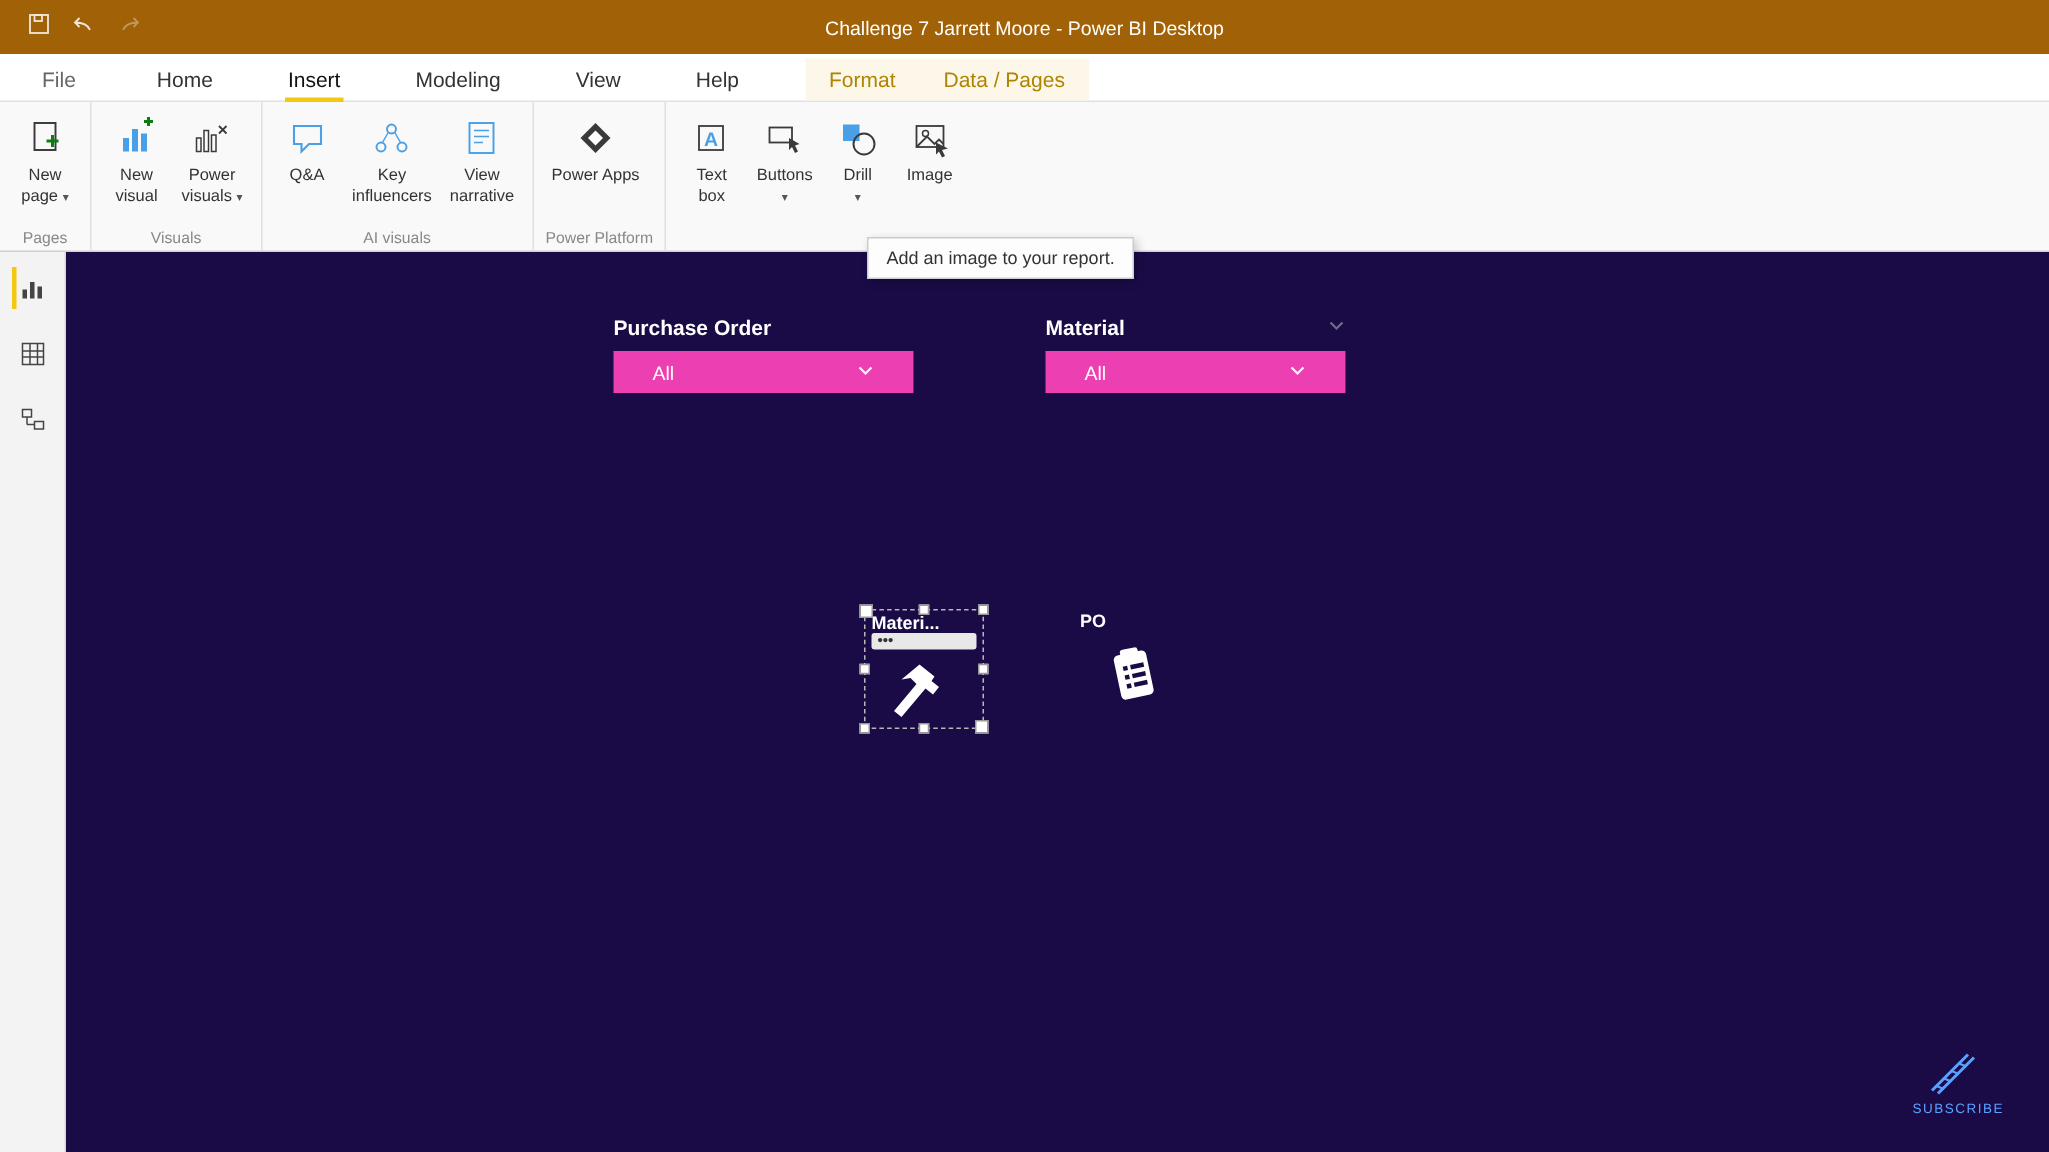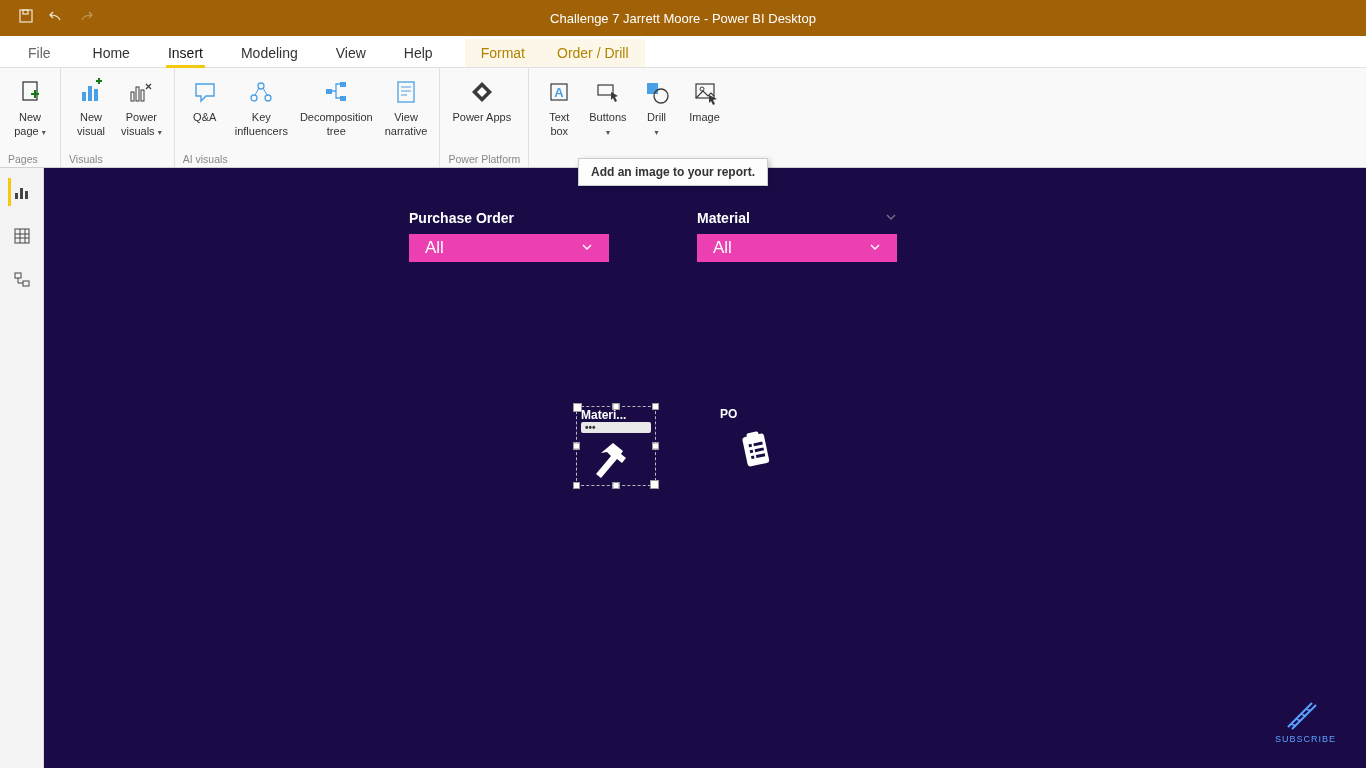--- a/index.html
+++ b/index.html
@@ -5,50 +5,50 @@
 * { margin: 0; padding: 0; box-sizing: border-box; font-family: "Segoe UI", Tahoma, sans-serif; }
 html, body { width: 1366px; height: 768px; overflow: hidden; background: #fff; }
 
 
 .titlebar { height: 36px; background: #a16207; color: #fff; display: flex; align-items: center; position: relative; }
 .titlebar-left { display: flex; gap: 14px; padding-left: 18px; }
 .titlebar-left svg { opacity: .85; }
 .app-title { position: absolute; left: 50%; transform: translateX(-50%); font-size: 13px; }
 
 
-.menubar { height: 32px; background: #fff; display: flex; align-items: flex-end; border-bottom: 1px solid #e1e1e1; padding-left: 12px; gap: 6px; }
+.menubar { height: 32px; background: #fff; display: flex; align-items: flex-end; border-bottom: 1px solid #e1e1e1; padding-left: 12px; gap: 18px; }
 .menu-tab { padding: 6px 16px 6px; font-size: 14px; color: #333; cursor: pointer; }
 .menu-tab.file { color: #666; padding-right: 20px; }
 .menu-tab.active { color: #111; position: relative; }
 .menu-tab.active::after { content: ""; position: absolute; left: 14px; right: 14px; bottom: -1px; height: 3px; background: #f2c811; }
 .menu-tab.contextual { color: #b08400; }
 .contextual-group { background: #fcf7e8; display: flex; margin-left: 10px; }
 
 
 .ribbon { height: 100px; background: #f9f9f9; display: flex; border-bottom: 1px solid #d0d0d0; }
 .ribbon-group { border-right: 1px solid #e0e0e0; padding: 6px 8px 2px; display: flex; flex-direction: column; justify-content: space-between; }
 .ribbon-group-items { display: flex; gap: 4px; align-items: flex-start; }
 .ribbon-btn { display: flex; flex-direction: column; align-items: center; padding: 2px 4px; min-width: 44px; cursor: pointer; }
 .ribbon-btn .icon { width: 32px; height: 32px; display: flex; align-items: center; justify-content: center; }
 .ribbon-btn .lbl { font-size: 11px; color: #333; text-align: center; line-height: 14px; margin-top: 2px; }
-.ribbon-group-name { font-size: 10.5px; color: #888; text-align: left; padding-top: 2px; }
+.ribbon-group-name { font-size: 10.5px; color: #888; text-align: center; padding-top: 2px; }
 .dd-caret { font-size: 8px; color: #555; }
 
 
 .leftrail { position: absolute; top: 168px; left: 0; width: 44px; bottom: 0; background: #f3f3f3; border-right: 1px solid #d8d8d8; display: flex; flex-direction: column; align-items: center; padding-top: 10px; gap: 16px; }
 .leftrail .rail-btn { width: 28px; height: 28px; display: flex; align-items: center; justify-content: center; cursor: pointer; }
 .leftrail .rail-btn.active { border-left: 3px solid #f2c811; padding-right: 3px; }
 
 
 .canvas-wrap { position: absolute; top: 168px; left: 44px; right: 0; bottom: 0; background: #1a0b47; }
 
 
 .slicer { position: absolute; width: 200px; }
 .slicer-label { color: #fff; font-size: 14px; font-weight: 600; margin-bottom: 8px; display: flex; justify-content: space-between; align-items: center; }
-.slicer-box { background: #ec3fb1; color: #fff; height: 28px; display: flex; align-items: center; justify-content: space-between; padding: 0 16px; font-size: 17px; cursor: pointer; }
+.slicer-box { background: #ec3fb1; color: #fff; height: 28px; display: flex; align-items: center; justify-content: space-between; padding: 0 26px; font-size: 13px; cursor: pointer; }
 
 
 .visual { position: absolute; }
 .visual.selected { border: 1px dashed #b8b8b8; }
 .visual.selected::before, .visual.selected::after { content: ""; position: absolute; width: 7px; height: 7px; background: #fff; border: 1px solid #999; }
 .visual.selected::before { left: -4px; top: -4px; }
 .visual.selected::after { right: -4px; bottom: -4px; }
 .handle { position: absolute; width: 7px; height: 7px; background: #fff; border: 1px solid #999; }
 .handle.tr { right: -4px; top: -4px; }
 .handle.bl { left: -4px; bottom: -4px; }
@@ -88,21 +88,21 @@
 
 <div class="menubar">
   <div class="menu-tab file">File</div>
   <div class="menu-tab">Home</div>
   <div class="menu-tab active">Insert</div>
   <div class="menu-tab">Modeling</div>
   <div class="menu-tab">View</div>
   <div class="menu-tab">Help</div>
   <div class="contextual-group">
     <div class="menu-tab contextual">Format</div>
-    <div class="menu-tab contextual">Order / Drill</div>
+    <div class="menu-tab contextual">Data / Pages</div>
   </div>
 </div>
 
 <div class="ribbon">
 
   <div class="ribbon-group">
     <div class="ribbon-group-items">
       <div class="ribbon-btn">
         <span class="icon">
             <svg width="28" height="28" viewBox="0 0 28 28">
@@ -168,32 +168,20 @@
               <line x1="12" y1="10" x2="8" y2="17" stroke="#4aa0e6"></line>
               <line x1="16" y1="10" x2="20" y2="17" stroke="#4aa0e6"></line>
             </svg>
           </span>
         <span class="lbl" style="white-space:pre-line">Key
 influencers</span>
       </div>
       <div class="ribbon-btn">
         <span class="icon">
             <svg width="28" height="28" viewBox="0 0 28 28">
-              <rect x="4" y="11" width="6" height="5" fill="#4aa0e6"></rect>
-              <rect x="18" y="4" width="6" height="5" fill="#4aa0e6"></rect>
-              <rect x="18" y="18" width="6" height="5" fill="#4aa0e6"></rect>
-              <path d="M10 13 H14 V6 H18 M14 13 V20 H18" fill="none" stroke="#4aa0e6" stroke-width="1.3"></path>
-            </svg>
-          </span>
-        <span class="lbl" style="white-space:pre-line">Decomposition
-tree</span>
-      </div>
-      <div class="ribbon-btn">
-        <span class="icon">
-            <svg width="28" height="28" viewBox="0 0 28 28">
               <rect x="6" y="4" width="16" height="20" fill="none" stroke="#4aa0e6" stroke-width="1.3"></rect>
               <line x1="9" y1="9" x2="19" y2="9" stroke="#4aa0e6"></line>
               <line x1="9" y1="13" x2="19" y2="13" stroke="#4aa0e6"></line>
               <line x1="9" y1="17" x2="15" y2="17" stroke="#4aa0e6"></line>
             </svg>
           </span>
         <span class="lbl" style="white-space:pre-line">View
 narrative</span>
       </div>
     </div>
@@ -254,21 +242,21 @@
               <path d="M18 17 L26 21 L22 22 L24 26 L22 27 L20 23 L18 25 Z" fill="#3a3a3a"></path>
             </svg>
           </span>
         <span class="lbl">Image</span>
       </div>
     </div>
     <div class="ribbon-group-name">&nbsp;</div>
   </div>
 </div>
 
-<div class="tooltip" style="left:578px; top:158px;font-weight:bold;">Add an image to your report.</div>
+<div class="tooltip" style="left:578px; top:158px;">Add an image to your report.</div>
 
 <div class="leftrail">
   <div class="rail-btn active">
       <svg width="18" height="18" viewBox="0 0 18 18">
         <rect x="2" y="10" width="3" height="6" fill="#444"></rect>
         <rect x="7" y="5" width="3" height="11" fill="#444"></rect>
         <rect x="12" y="8" width="3" height="8" fill="#444"></rect>
       </svg>
     </div>
   <div class="rail-btn">

